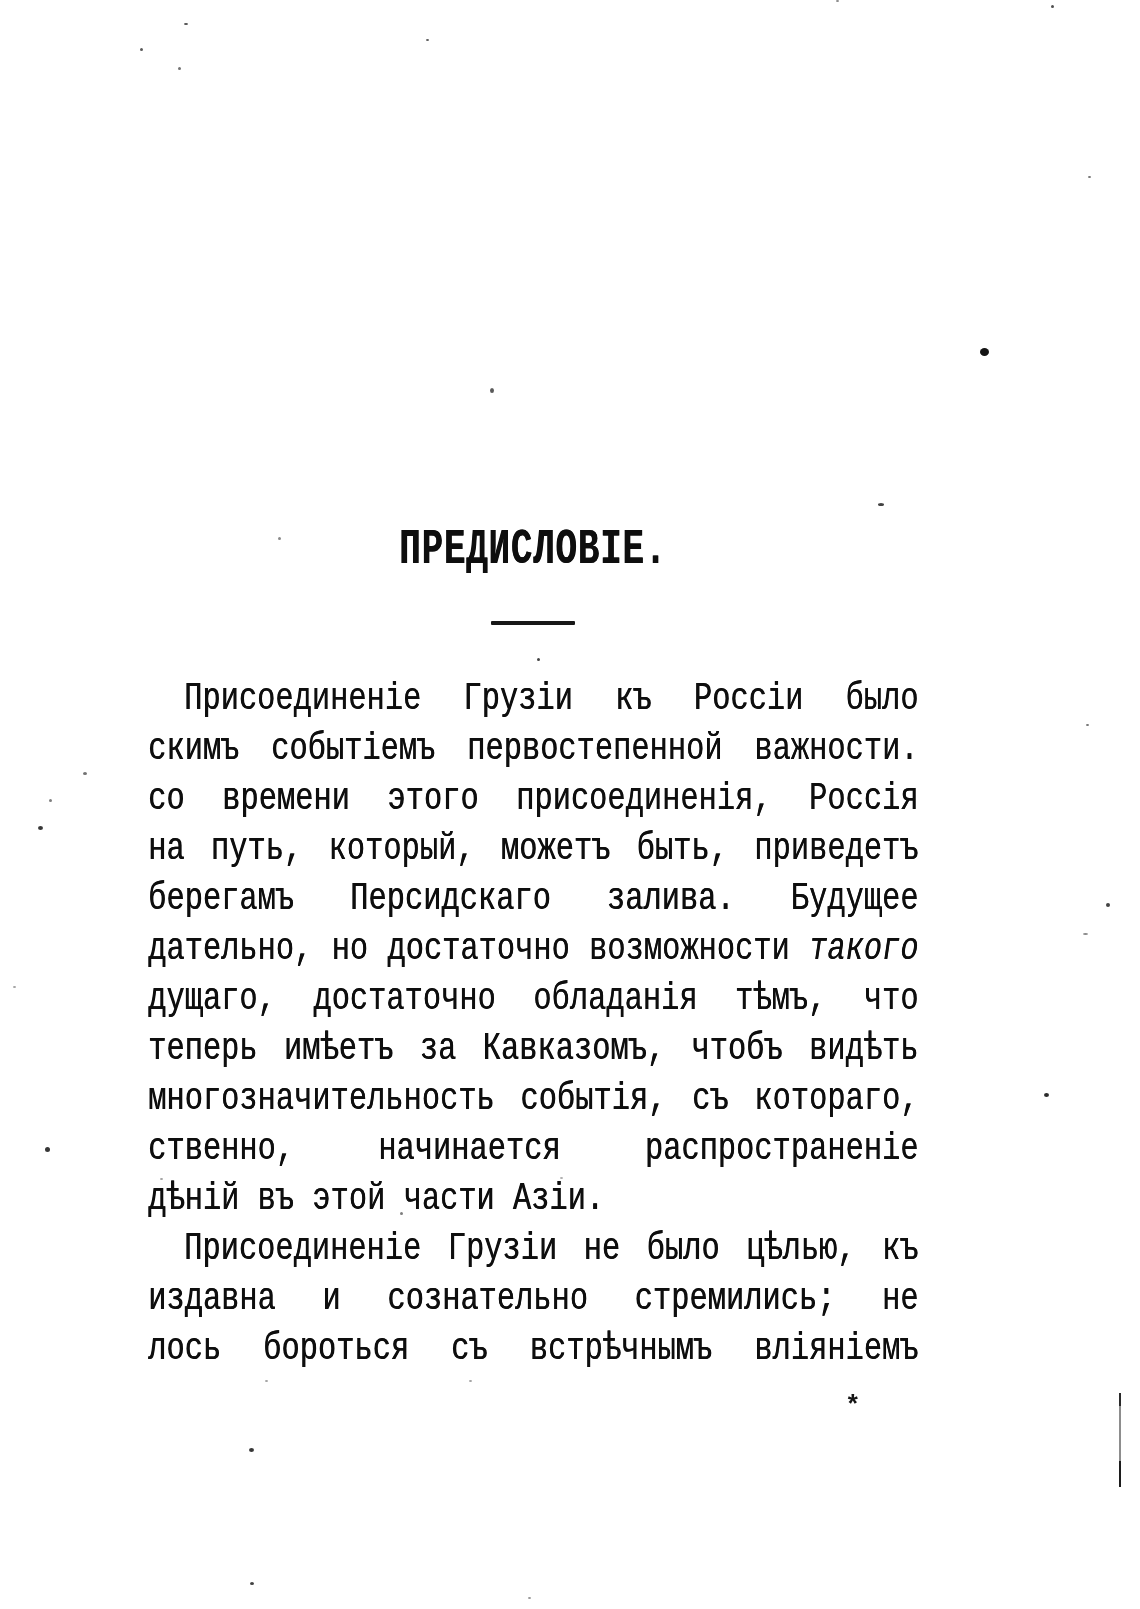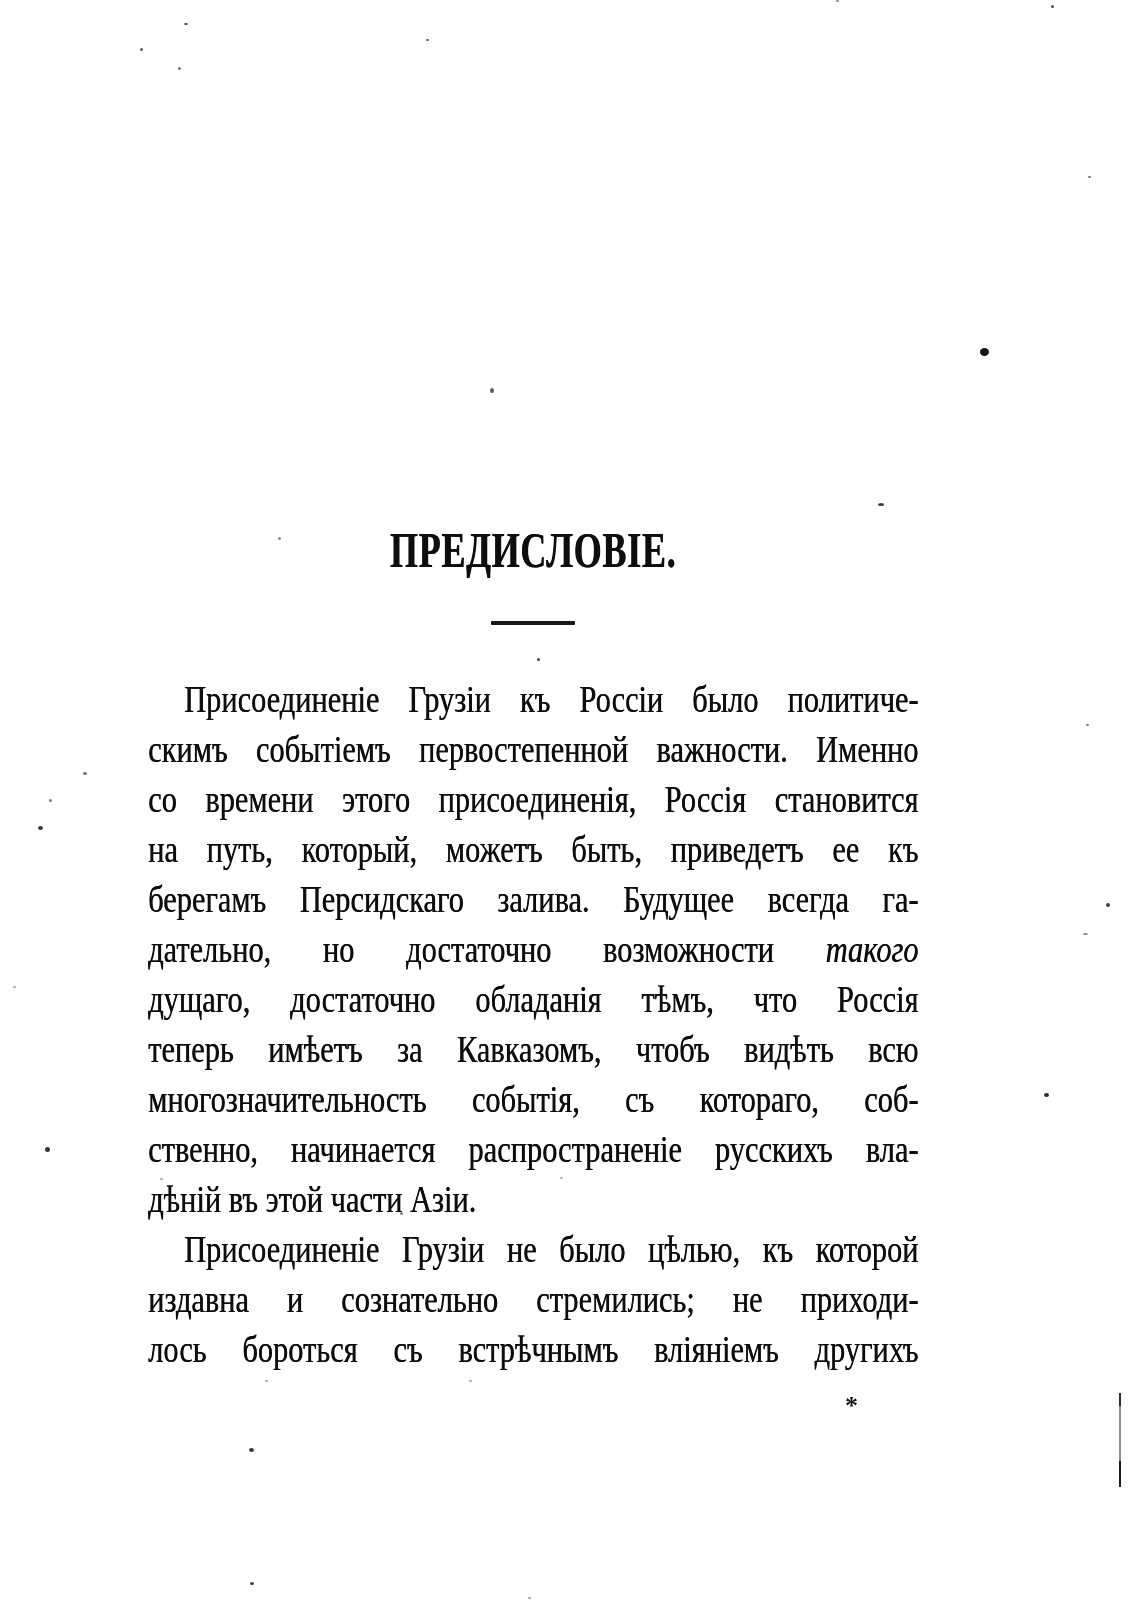--- a/index.html
+++ b/index.html
@@ -2,21 +2,21 @@
 <html><head>
 <meta charset="utf-8">
 <style>
   html, body { margin: 0; padding: 0; background: #ffffff; }
   .page {
     position: relative;
     width: 1140px;
     height: 1609px;
     background: #ffffff;
     overflow: hidden;
-    font-family: Liberation Serif, serif;
+    font-family: Liberation Mono, monospace;
     color: #0e0e0e;
   }
   .title {
     position: absolute;
     top: 521px;
     left: 533px;
     transform: translateX(-50%) scaleX(0.72);
     transform-origin: center top;
     font-size: 50px;
     font-weight: bold;

